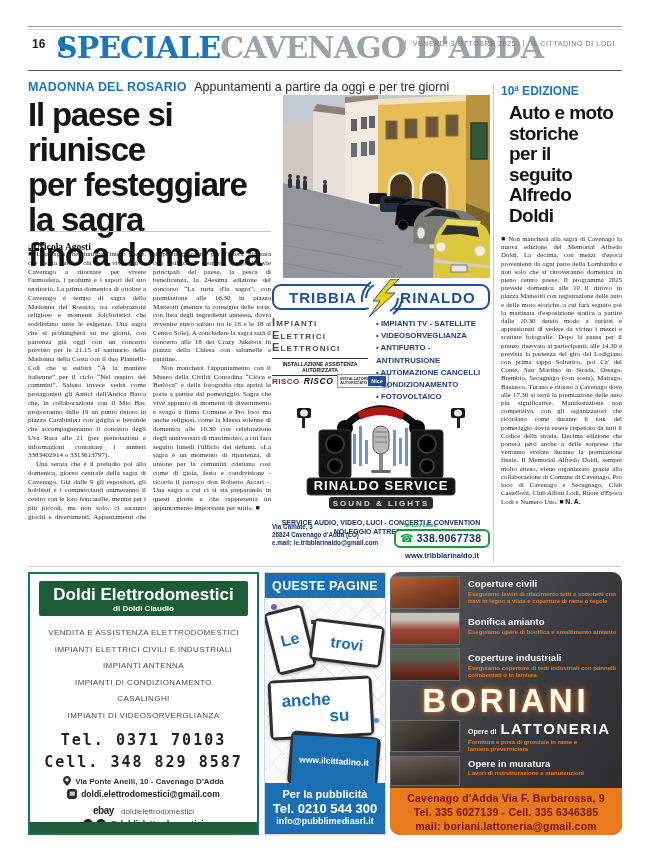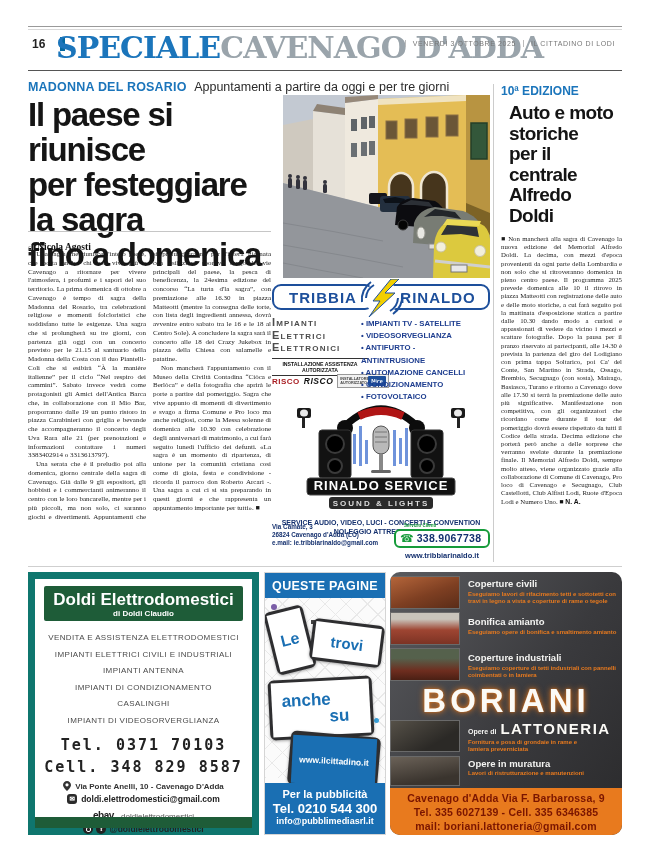--- a/index.html
+++ b/index.html
@@ -59,40 +59,40 @@
   .tr-cat { position:absolute; left:0; top:34px; width:96px; font:600 11px/12.5px "Liberation Sans", sans-serif;
             color:#4c4c4c; letter-spacing:1.2px; font-variant:small-caps; text-transform:capitalize; }
   .tr-banner { position:absolute; left:0; top:76px; width:96px; border-top:1px solid #333; border-bottom:1px solid #333;
                padding:2px 0; font:bold 5.2px "Liberation Sans", sans-serif; color:#111; text-align:center; }
   .tr-partners { position:absolute; left:0; top:92px; width:98px; display:flex; align-items:center; gap:4px; }
   .tr-risco { font:bold 8px "Liberation Sans", sans-serif; color:#a81d22; letter-spacing:.5px; }
   .tr-came { font:italic bold 8.5px "Liberation Sans", sans-serif; color:#111; letter-spacing:.5px; }
   .tr-instbox { border:1px solid #999; background:#f2f2f2; display:flex; align-items:center; gap:2px; padding:1px 2px; }
   .tr-instbox .txt { font:bold 3.8px/4.2px "Liberation Sans", sans-serif; color:#444; width:26px; }
   .tr-nice { background:#1d4f9b; color:#fff; font:bold 5.5px "Liberation Sans", sans-serif; padding:2px 3px; border-radius:1px; }
-  .tr-services { position:absolute; right:15px; top:36px; width:114px; list-style:none; }
+  .tr-services { position:absolute; right:0; top:36px; width:114px; list-style:none; }
   .tr-services li { font:bold 7.8px/12.2px "Liberation Sans", sans-serif; color:#1d3d8f; }
   .tr-services li::before { content:"• "; color:#1d3d8f; }
   .tr-servicelogo { position:absolute; left:50%; top:118px; transform:translateX(-50%); width:176px; height:112px; }
   .tr-desc { position:absolute; left:0; top:236px; width:100%; text-align:center;
              font:bold 7px/9px "Liberation Sans", sans-serif; color:#14306e; }
   .tr-footer { position:absolute; left:0; bottom:2px; width:100%; display:flex; justify-content:space-between; }
   .tr-addr { font:bold 6.3px/8.2px "Liberation Sans", sans-serif; color:#14306e; }
   .tr-right { width:96px; text-align:center; }
   .tr-phone { border:2px solid #169b3a; border-radius:6px; padding:1px 4px 2px; display:flex; align-items:center; gap:3px; background:#fff; }
   .tr-phone .glyph { color:#169b3a; font-size:11px; line-height:11px; }
   .tr-phone .num { font:bold 10.5px "Liberation Sans", sans-serif; color:#14306e; letter-spacing:.3px; }
   .tr-phone-lbl { font:bold 4.5px "Liberation Sans", sans-serif; color:#169b3a; text-align:left; margin:0 0 1px 10px; }
   .tr-site { margin-top:3px; font:bold 7.5px "Liberation Sans", sans-serif; color:#14306e; }
 
   
   .ads-divider { position:absolute; left:28px; right:28px; top:566px; border-top:1px solid #cfcfcf; }
 
   
-  .doldi { position:absolute; left:28px; top:572px; width:231px; height:263px; border:7px solid #0f766e;
+  .doldi { position:absolute; left:28px; top:572px; width:231px; height:263px; border:2px solid #0f766e;
            background:#fff; font-family:"Liberation Sans", sans-serif; text-align:center; }
   .doldi-head { margin:7px 9px 0; background:#1e5c38; color:#fff; padding:4px 0 3px; border-radius:2px; }
   .doldi-head .t { font:bold 17px/19px "Liberation Sans", sans-serif; }
   .doldi-head .s { font:bold 8px "Liberation Sans", sans-serif; }
   .doldi-services { margin-top:9px; font:8px/16.5px "Liberation Sans", sans-serif; color:#4a4a4a; letter-spacing:.4px; }
   .doldi-tel { margin-top:5px; font:bold 15px/22px "DejaVu Sans Mono", monospace; letter-spacing:2px; color:#222; }
   .doldi-row { margin-top:3px; display:flex; align-items:center; justify-content:center; gap:4px;
                font:bold 8px "Liberation Sans", sans-serif; color:#333; }
   .doldi-row.email { font-size:8.5px; color:#222; }
   .icon-badge { display:inline-flex; align-items:center; justify-content:center; width:10px; height:10px;
@@ -260,21 +260,21 @@
       <rect x="168" y="170" width="16" height="7" fill="#e8e8e8" stroke="#777"></rect>
     </svg>
   </figure>
 
   <div class="vrule"></div>
   <aside class="side">
     <div class="skick">10ª EDIZIONE</div>
     <h2>
       <span>Auto e moto</span><br>
       <span>storiche</span><br>
-      <span>per il centrale</span><br>
+      <span>per il seguito</span><br>
       <span>Alfredo Doldi</span>
     </h2>
     <p class="sbody">
       <span>■ Non mancherà alla sagra di Cavenago la nuova edizione del Memorial Alfredo Doldi. La decima, con mezzi d'epoca provenienti da ogni parte della Lombardia e non solo che si ritroveranno domenica in pieno centro paese. Il programma 2025 prevede domenica alle 10 il ritrovo in piazza Matteotti con registrazione delle auto e delle moto storiche, a cui farà seguito poi la mattinata d'esposizione statica a partire dalle 10.30 dando modo a curiosi e appassionati di vedere da vicino i mezzi e scattare fotografie. Dopo la pausa per il pranzo riservato ai partecipanti, alle 14.30 è prevista la partenza del giro del Lodigiano con prima tappa Soltarico, poi Ca' del Conte, San Martino in Strada, Ossago, Brembio, Secugnago (con sosta), Mairago, Basiasco, Turano e ritorno a Cavenago dove alle 17.30 si terrà la premiazione delle auto più significative. Manifestazione non competitiva, con gli organizzatori che ricordano come durante il tour del pomeriggio dovrà essere rispettato da tutti il Codice della strada. Decima edizione che porterà però anche a delle sorprese che verranno svelate durante la premiazione finale. Il Memorial Alfredo Doldi, sempre molto atteso, viene organizzato grazie alla collaborazione di Comune di Cavenago, Pro loco di Cavenago e Secugnago, Club Castellotti, Club Alfisti Lodi, Ruote d'Epoca Lodi e Numero Uno.</span>
       <span class="sig">■ N. A.</span>
     </p>
   </aside>
 
   <div class="tribbia">
     <div class="tr-logo">

